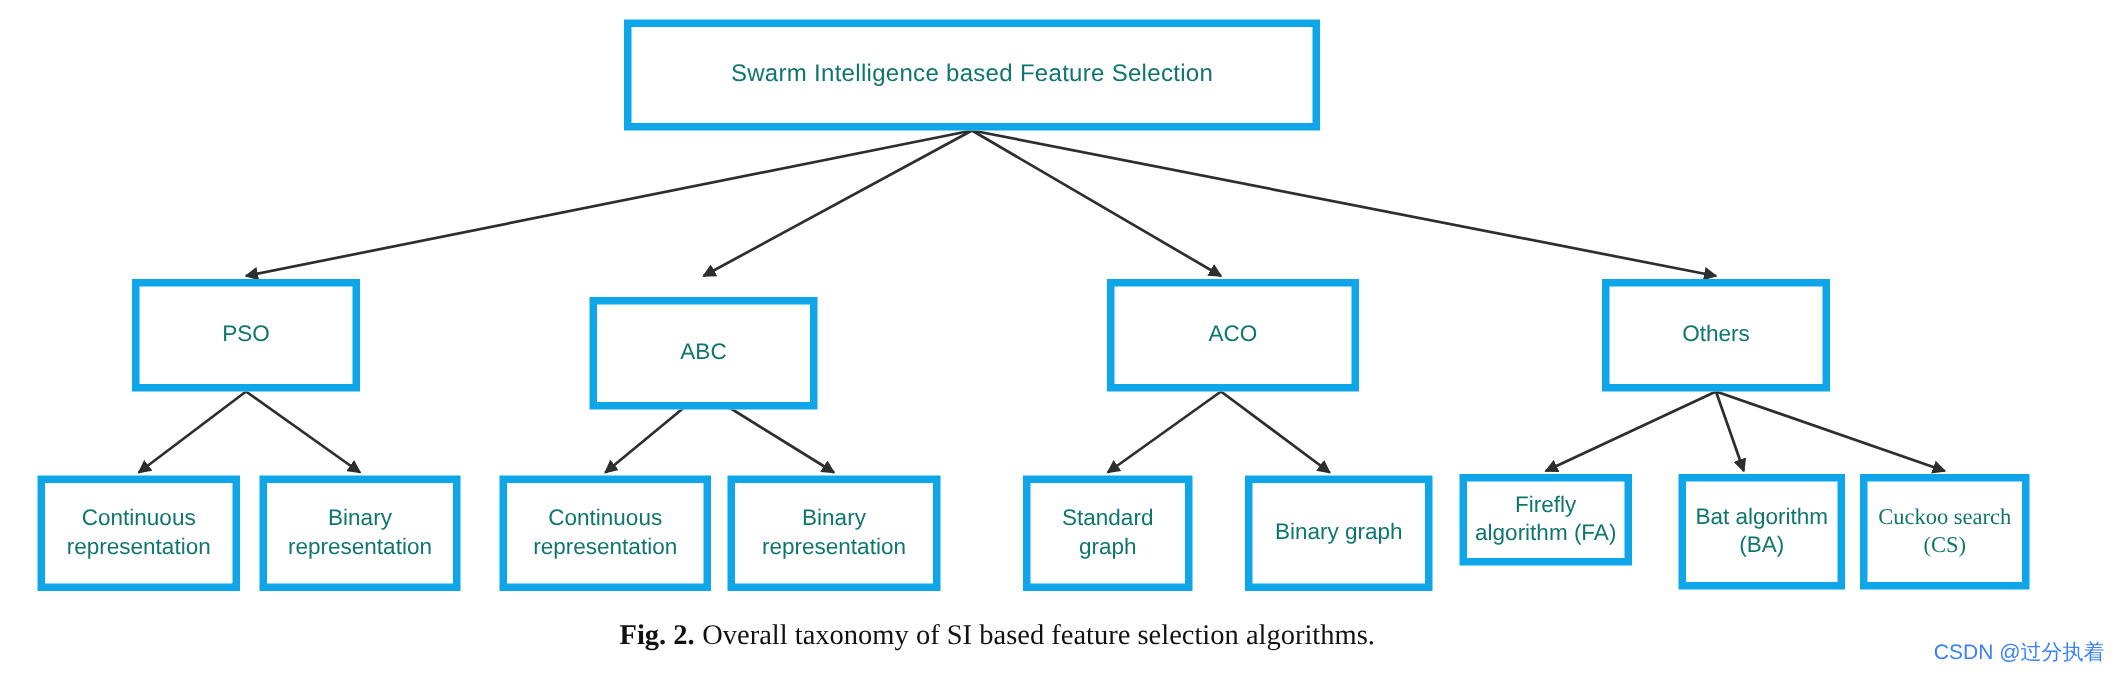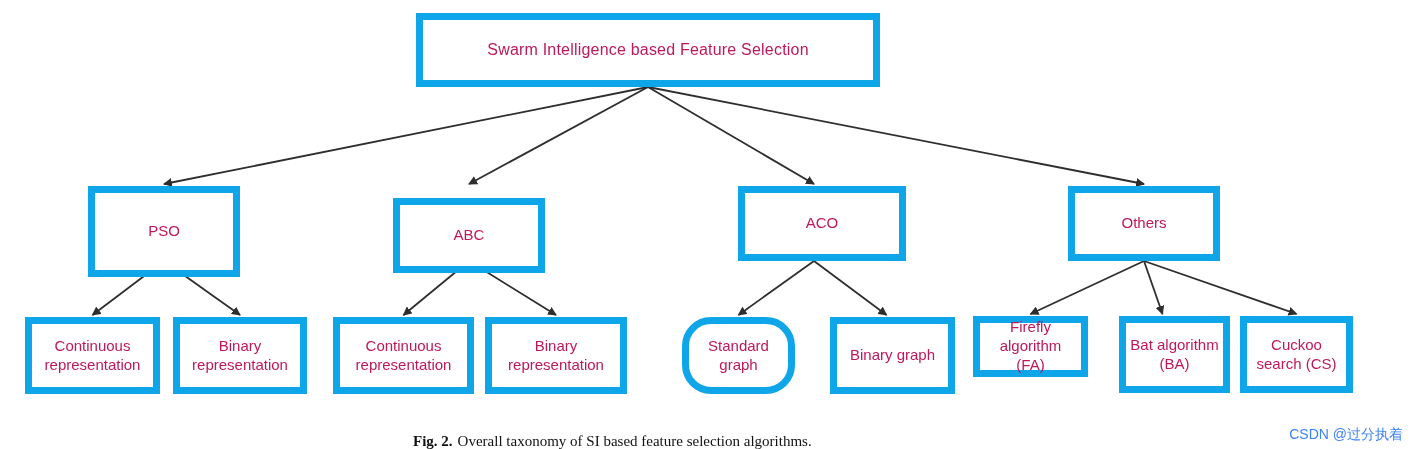--- a/index.html
+++ b/index.html
@@ -14,37 +14,37 @@
   #edges {
     position: absolute;
     left: 0; top: 0;
     width: 1411px; height: 449px;
     pointer-events: none;
   }
   .node {
     position: absolute;
     box-sizing: border-box;
     background: #ffffff;
-    border: 7px solid #0ea5e9;
+    border: 5px solid #0ea5e9;
     display: flex;
     align-items: center;
     justify-content: center;
     text-align: center;
-    color: #be185d;
+    color: #0f766e;
     font-size: 15px;
     line-height: 1.25;
     padding: 2px 4px;
   }
   .node.root { font-size: 16px; letter-spacing: 0.2px; }
   .caption {
     position: absolute;
     left: 413px;
-    top: 433px;
+    top: 413px;
     font-family: "Liberation Serif", serif;
-    font-size: 15px;
+    font-size: 19px;
     color: #111111;
     white-space: nowrap;
   }
   .caption .fig-label { font-weight: bold; margin-right: 5px; }
   .watermark {
     position: absolute;
     right: 8px;
     top: 426px;
     font-size: 14px;
     color: #3b82f6;
@@ -70,31 +70,31 @@
       <line x1="469" y1="261" x2="403.5" y2="315" stroke="#2e2e2e" stroke-width="1.8" marker-end="url(#ah)"></line>
       <line x1="469" y1="261" x2="556" y2="315" stroke="#2e2e2e" stroke-width="1.8" marker-end="url(#ah)"></line>
       <line x1="814" y1="261" x2="738.5" y2="315" stroke="#2e2e2e" stroke-width="1.8" marker-end="url(#ah)"></line>
       <line x1="814" y1="261" x2="886.5" y2="315" stroke="#2e2e2e" stroke-width="1.8" marker-end="url(#ah)"></line>
       <line x1="1144" y1="261" x2="1030.5" y2="314" stroke="#2e2e2e" stroke-width="1.8" marker-end="url(#ah)"></line>
       <line x1="1144" y1="261" x2="1162.5" y2="314" stroke="#2e2e2e" stroke-width="1.8" marker-end="url(#ah)"></line>
       <line x1="1144" y1="261" x2="1296.5" y2="314" stroke="#2e2e2e" stroke-width="1.8" marker-end="url(#ah)"></line>
     </svg>
   <div id="nodes">
       <div class="node root" style="left: 416px; top: 13px; width: 464px; height: 74px;">Swarm Intelligence based Feature Selection</div>
-      <div class="node" style="left: 88px; top: 186px; width: 152px; height: 91px;">PSO</div>
+      <div class="node" style="left: 88px; top: 186px; width: 152px; height: 75px;">PSO</div>
       <div class="node" style="left: 393px; top: 198px; width: 152px; height: 75px;">ABC</div>
       <div class="node" style="left: 738px; top: 186px; width: 168px; height: 75px;">ACO</div>
       <div class="node" style="left: 1068px; top: 186px; width: 152px; height: 75px;">Others</div>
       <div class="node" style="left: 25px; top: 317px; width: 135px; height: 77px;">Continuous representation</div>
       <div class="node" style="left: 173px; top: 317px; width: 134px; height: 77px;">Binary representation</div>
       <div class="node" style="left: 333px; top: 317px; width: 141px; height: 77px;">Continuous representation</div>
       <div class="node" style="left: 485px; top: 317px; width: 142px; height: 77px;">Binary representation</div>
-      <div class="node" style="left: 682px; top: 317px; width: 113px; height: 77px; border-radius: 29px;">Standard graph</div>
+      <div class="node" style="left: 682px; top: 317px; width: 113px; height: 77px;">Standard graph</div>
       <div class="node" style="left: 830px; top: 317px; width: 125px; height: 77px;">Binary graph</div>
       <div class="node" style="left: 973px; top: 316px; width: 115px; height: 61px;">Firefly algorithm (FA)</div>
       <div class="node" style="left: 1107px; top: 316px; width: 111px; height: 77px; margin-left: 12px;">Bat algorithm (BA)</div>
-      <div class="node" style="left: 1240px; top: 316px; width: 113px; height: 77px;">Cuckoo search (CS)</div>
+      <div class="node" style="left: 1240px; top: 316px; width: 113px; height: 77px; font-family: Liberation Serif, serif;">Cuckoo search (CS)</div>
     </div>
   <div class="caption">
     <span class="fig-label">Fig. 2.</span><span>Overall taxonomy of SI based feature selection algorithms.</span>
   </div>
   <div class="watermark">CSDN @过分执着</div>
 </div>
 
 </body></html>

